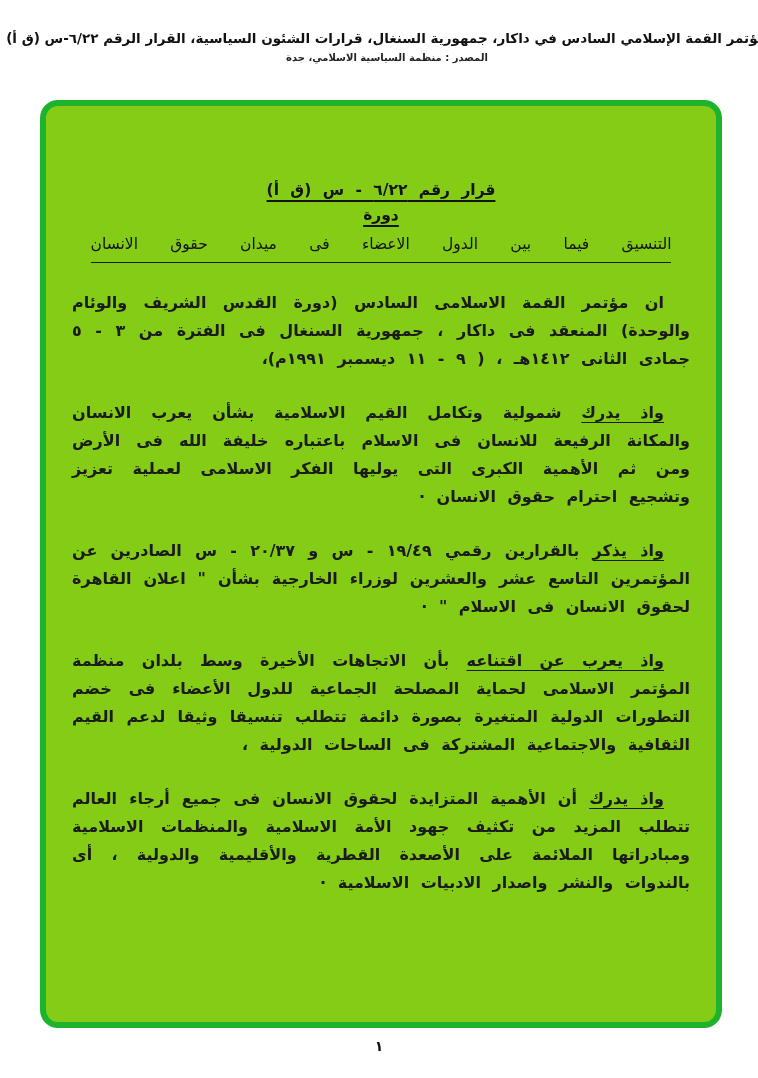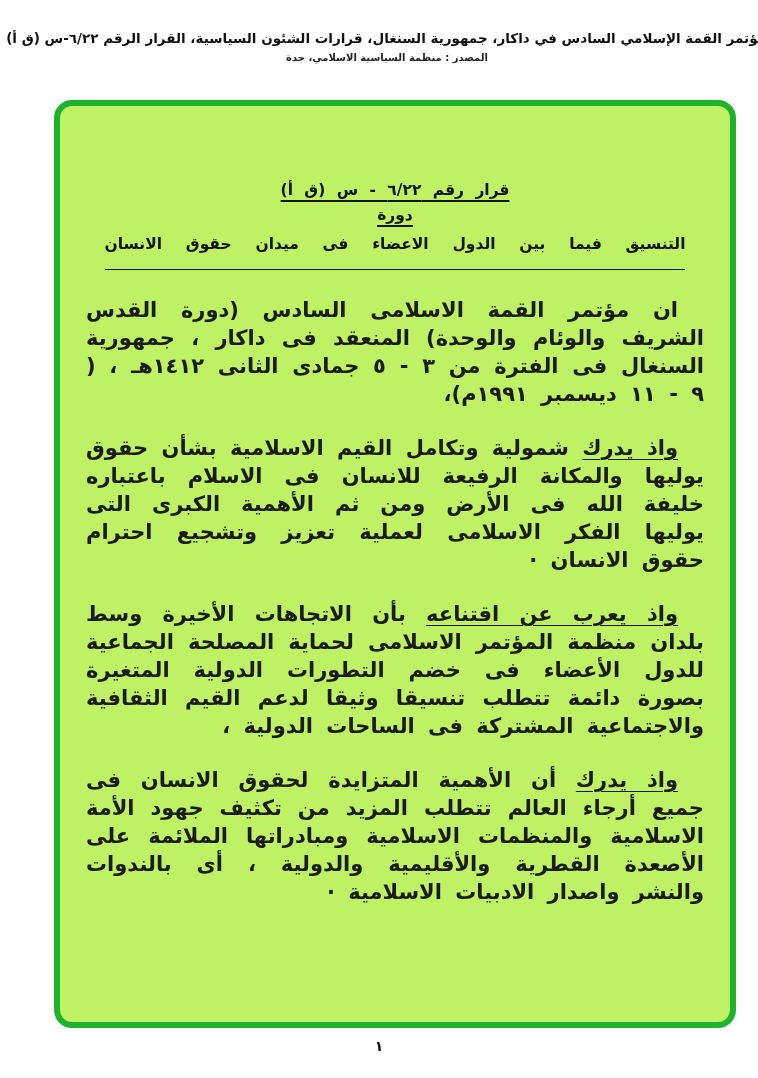--- a/index.html
+++ b/index.html
@@ -11,43 +11,43 @@
     position:absolute;top:30px;left:8px;width:758px;text-align:center;direction:rtl;
   }
   .hdr-title{
     font-size:13.5px;font-weight:bold;color:#111;letter-spacing:0;
     white-space:nowrap;
   }
   .hdr-source{
     margin-top:6px;font-size:10px;font-weight:bold;color:#222;
   }
   .frame{
-    position:absolute;left:54px;top:100px;width:682px;height:928px;
+    position:absolute;left:40px;top:100px;width:682px;height:928px;
     box-sizing:border-box;border:6px solid #1db32c;border-radius:18px;
-    background:#bef264;overflow:hidden;
+    background:#84cc16;overflow:hidden;
   }
   .doc{
     direction:rtl;padding:72px 26px 0 26px;
   }
   .doc-title{
     text-align:center;font-weight:bold;font-size:15.5px;line-height:25px;color:#141414;
   }
   .u{
     text-decoration:underline;text-underline-offset:5px;text-decoration-thickness:1.5px;
   }
   .doc-title .t1{word-spacing:6px;}
   .t3{
     display:block;width:94%;margin:4px auto 0 auto;
     text-align:justify;text-align-last:justify;
-    border-bottom:1.6px solid #1a1a1a;padding-bottom:12px;
-    font-weight:bold;font-size:15.5px;color:#141414;
+    border-bottom:1.6px solid #1a1a1a;padding-bottom:5px;
+    font-weight:normal;font-size:15.5px;color:#141414;
   }
   .para{
     margin:26px 0 0 0;
-    font-size:21px;font-weight:bold;line-height:28px;color:#1b1b1b;
+    font-size:16px;font-weight:bold;line-height:28px;color:#1b1b1b;
     text-align:justify;word-spacing:6px;text-indent:26px;
   }
   .para .lead{text-decoration:underline;text-underline-offset:4px;text-decoration-thickness:1.4px;}
   .pageno{
     position:absolute;top:1038px;left:0;width:758px;text-align:center;
     font-size:14px;font-weight:bold;color:#111;
   }
 </style>
 </head>
 <body>
@@ -67,23 +67,27 @@
     </div>
 
     <div class="para">
       <span class="lead"></span>
       <span>ان مؤتمر القمة الاسلامى السادس (دورة القدس الشريف والوئام والوحدة) المنعقد فى داكار ، جمهورية السنغال فى الفترة من ٣ - ٥ جمادى الثانى ١٤١٢هـ ، ( ٩ - ١١ ديسمبر ١٩٩١م)،</span>
     </div>
 
 
     <div class="para">
       <span class="lead">واذ يدرك</span>
-      <span>شمولية وتكامل القيم الاسلامية بشأن حقوق يوليها والمكانة الرفيعة للانسان فى الاسلام باعتباره خليفة الله فى الأرض ومن ثم الأهمية الكبرى التى يوليها الفكر الاسلامى لعملية تعزيز وتشجيع احترام حقوق الانسان ·</span>
+      <span>شمولية وتكامل القيم الاسلامية بشأن يعرب الانسان والمكانة الرفيعة للانسان فى الاسلام باعتباره خليفة الله فى الأرض ومن ثم الأهمية الكبرى التى يوليها الفكر الاسلامى لعملية تعزيز وتشجيع احترام حقوق الانسان ·</span>
     </div>
 
+    <div class="para">
+      <span class="lead">واذ يذكر</span>
+      <span>بالقرارين رقمي ١٩/٤٩ - س و ٢٠/٣٧ - س الصادرين عن المؤتمرين التاسع عشر والعشرين لوزراء الخارجية بشأن " اعلان القاهرة لحقوق الانسان فى الاسلام " ·</span>
+    </div>
 
     <div class="para">
       <span class="lead">واذ يعرب عن اقتناعه</span>
       <span>بأن الاتجاهات الأخيرة وسط بلدان منظمة المؤتمر الاسلامى لحماية المصلحة الجماعية للدول الأعضاء فى خضم التطورات الدولية المتغيرة بصورة دائمة تتطلب تنسيقا وثيقا لدعم القيم الثقافية والاجتماعية المشتركة فى الساحات الدولية ،</span>
     </div>
 
     <div class="para">
       <span class="lead">واذ يدرك</span>
       <span>أن الأهمية المتزايدة لحقوق الانسان فى جميع أرجاء العالم تتطلب المزيد من تكثيف جهود الأمة الاسلامية والمنظمات الاسلامية ومبادراتها الملائمة على الأصعدة القطرية والأقليمية والدولية ، أى بالندوات والنشر واصدار الادبيات الاسلامية ·</span>
     </div>

